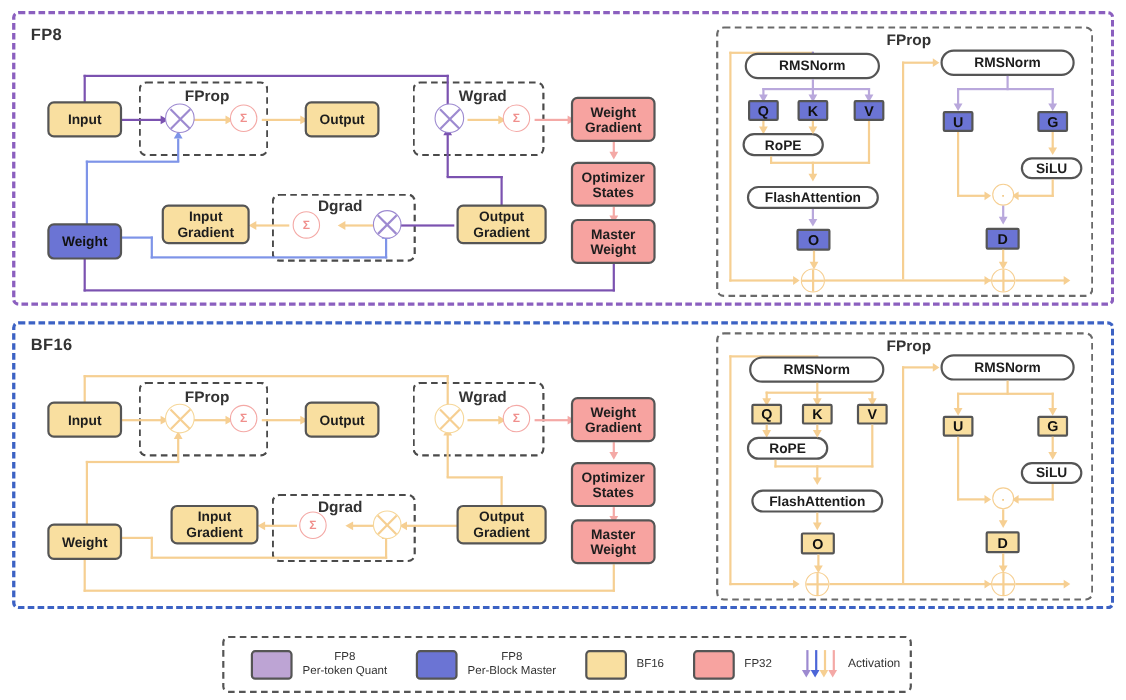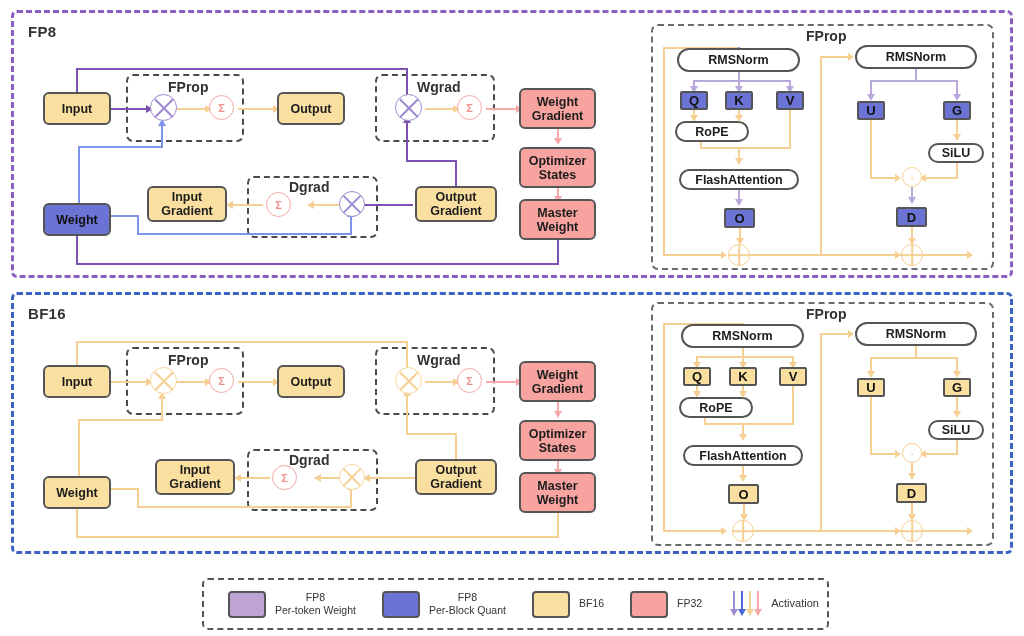--- a/index.html
+++ b/index.html
@@ -542,28 +542,28 @@
 </div>
 <div class="abs arw arw-r" style="left:895px;top:526.5px;border-left:6px solid #f6cf92;"></div>
 <div class="abs ln" style="left:923px;top:530px;width:47px;height:2px;background:#f6cf92;"></div>
 <div class="abs arw arw-r" style="left:967px;top:526.5px;border-left:6px solid #f6cf92;"></div>
 
 <div class="abs" id="legend">
   <div class="lg-item" style="margin-left:24px;">
     <span class="lg-sw" style="background:#bda4d4;"></span>
     <span class="lg-txt">
       <span>FP8</span><br>
-      <span>Per-token Weight</span>
+      <span>Per-token Quant</span>
     </span>
   </div>
   <div class="lg-item" style="margin-left:26px;">
     <span class="lg-sw" style="background:#6b74d4;"></span>
     <span class="lg-txt">
       <span>FP8</span><br>
-      <span>Per-Block Quant</span>
+      <span>Per-Block Master</span>
     </span>
   </div>
   <div class="lg-item" style="margin-left:26px;">
     <span class="lg-sw" style="background:#f9dfa0;"></span>
     <span class="lg-txt">BF16</span>
   </div>
   <div class="lg-item" style="margin-left:26px;">
     <span class="lg-sw" style="background:#f7a3a0;"></span>
     <span class="lg-txt">FP32</span>
   </div>

